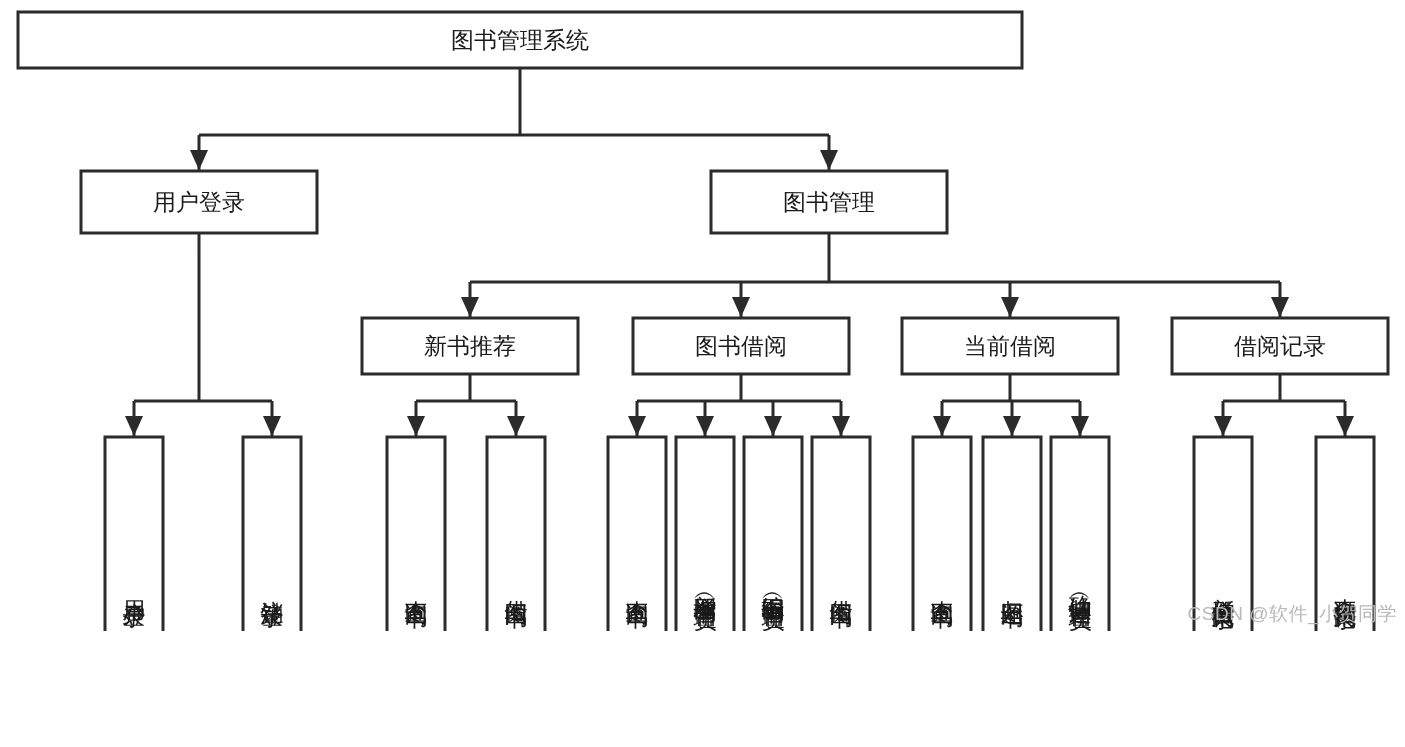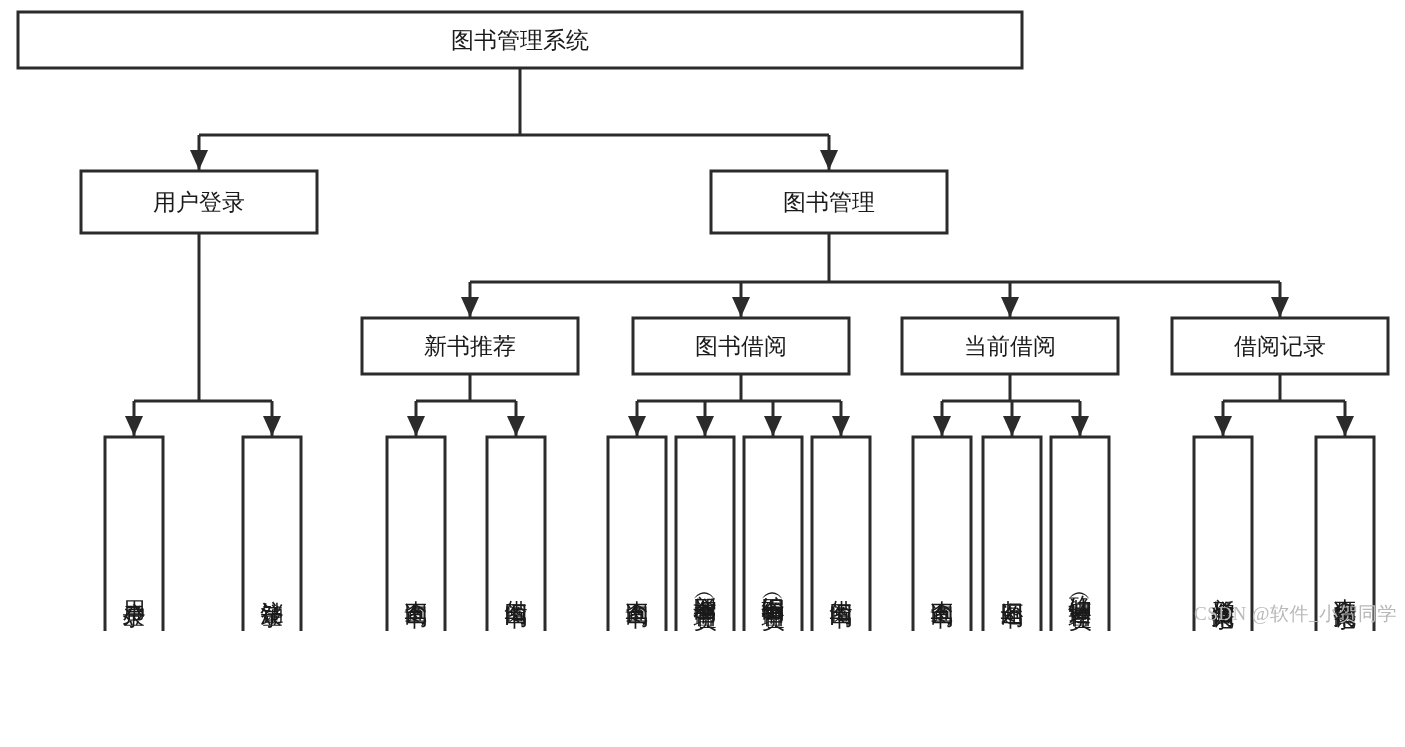--- a/index.html
+++ b/index.html
@@ -58,21 +58,21 @@
     text-orientation: upright;
     letter-spacing: 2px;
     white-space: nowrap;
     text-align: center;
     pointer-events: none;
   }
   .watermark {
     position: absolute;
     right: 8px;
     bottom: 4px;
-    font-family: Liberation Serif, serif;
+    font-family: Liberation Sans, sans-serif;
     font-size: 19px;
     color: #b9b9b9;
     white-space: nowrap;
     letter-spacing: 0.5px;
   }
 </style>
 </head>
 <body>
 
 <div id="diagram-root">

